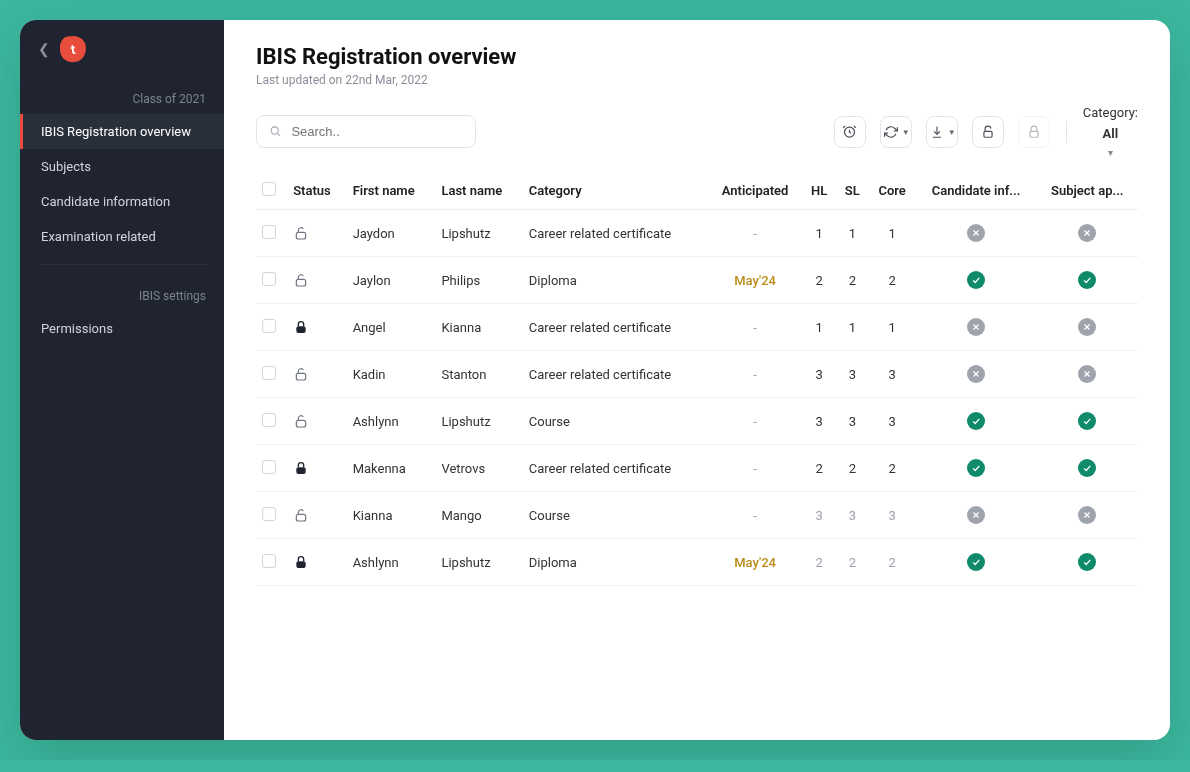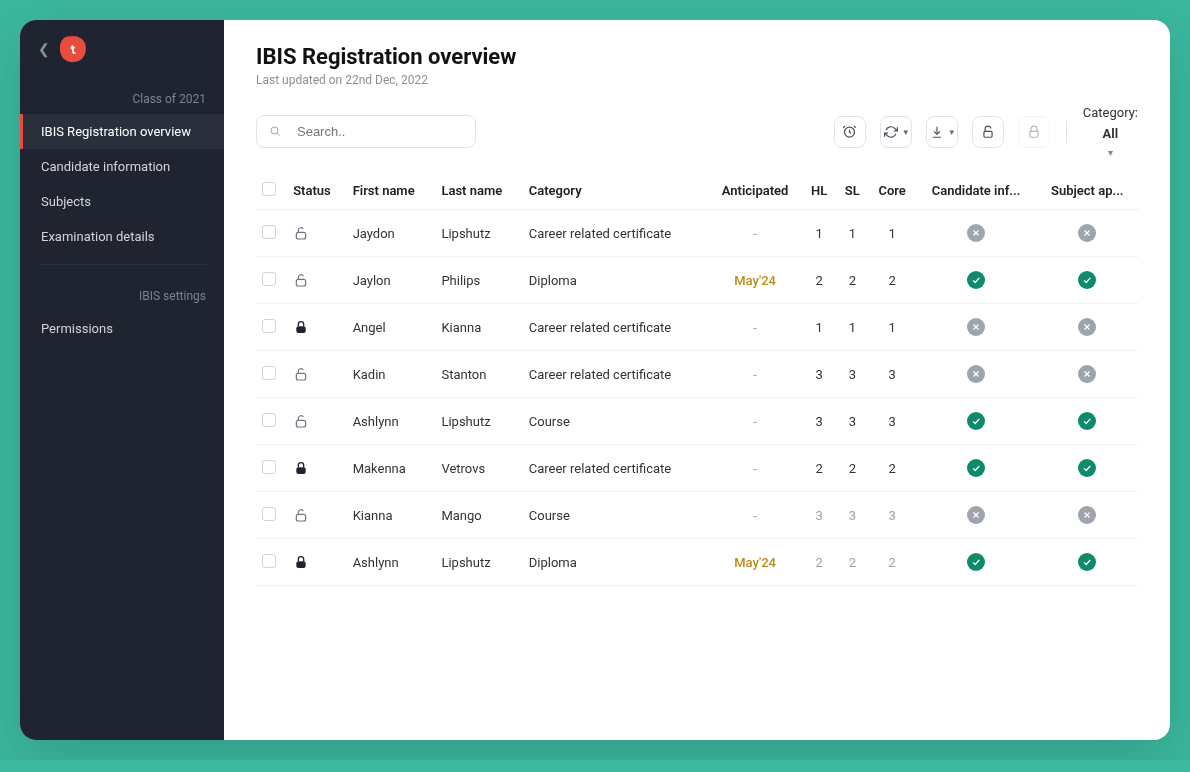--- a/index.html
+++ b/index.html
@@ -11,21 +11,21 @@
 .logo { width: 26px; height: 26px; background: #e84c3d; border-radius: 40% 55% 50% 50% / 50% 50% 60% 50%; display:flex;align-items:center;justify-content:center;color:#fff;font-weight:700;font-size:13px;transform:rotate(-8deg);}
 .sidebar-section-label { font-size: 12px; color: #7d8290; padding: 14px 18px 8px; text-align: right; }
 .sidebar-item { font-size: 13px; color: #d1d4da; padding: 10px 18px; cursor: pointer; border-left:3px solid transparent;}
 .sidebar-item.active { background: #2a2f3c; border-left: 3px solid #e84c3d; color: #fff; }
 .sidebar-sep { height:1px; background:#2b3040; margin:10px 18px;}
 .main { flex:1; display:flex; flex-direction:column; overflow:hidden;}
 .header { padding: 24px 32px 4px; }
 .page-title { font-size: 22px; font-weight: 700; color:#111; }
 .last-updated { font-size: 12px; color:#8a8f99; margin-top:4px;}
 .toolbar { display:flex; align-items:center; padding: 14px 32px; gap:14px;}
-.search-box { display:flex; align-items:flex-start; gap:16px; border:1px solid #e2e4e9; border-radius:8px; padding:8px 12px; width:220px;}
+.search-box { display:flex; align-items:flex-start; gap:10px; border:1px solid #e2e4e9; border-radius:8px; padding:8px 12px; width:220px;}
 .search-box input { border:none; outline:none; font-size:13px; color:#555; width:100%; background:transparent;}
 .toolbar-spacer { flex:1; }
 .tool-btn { width:32px; height:32px; border:1px solid #e2e4e9; border-radius:8px; display:flex;align-items:center;justify-content:center;color:#4b4f58;cursor:pointer;background:#fff;}
 .tool-btn.caret::after { content:"▾"; font-size:9px; margin-left:6px; color:#666;}
 .tool-divider { width:1px; height:22px; background:#e2e4e9; margin:0 2px;}
 .category-filter { font-size:13px; color:#333; display:flex;align-items:center;gap:6px;cursor:pointer;flex-direction:column;}
 .category-filter .chev { font-size:10px; color:#888;}
 .table-wrap { flex:1; overflow:auto; padding: 0 32px 4px;}
 table { width:100%; border-collapse:collapse; font-size:13px; color:#333;}
 th { text-align:left; font-weight:600; color:#222; padding:10px 6px; border-bottom:1px solid #eceef2; white-space:nowrap;}
@@ -45,35 +45,35 @@
 
 <div class="app-window">
   <aside class="sidebar">
     <div class="sidebar-top">
       <span class="back-chevron">❮</span>
       <span class="logo">t</span>
     </div>
     <div class="sidebar-section-label">Class of 2021</div>
     <div id="sidebar-items">
         <div class="sidebar-item active">IBIS Registration overview</div>
+        <div class="sidebar-item">Subjects</div>
         <div class="sidebar-item">Candidate information</div>
-        <div class="sidebar-item">Subjects</div>
-        <div class="sidebar-item">Examination details</div>
+        <div class="sidebar-item">Examination related</div>
       </div>
     <div class="sidebar-sep"></div>
     <div class="sidebar-section-label">IBIS settings</div>
     <div id="sidebar-items2">
         <div class="sidebar-item">Permissions</div>
       </div>
   </aside>
 
   <main class="main">
     <div class="header">
       <h1 class="page-title">IBIS Registration overview</h1>
-      <div class="last-updated">Last updated on 22nd Dec, 2022</div>
+      <div class="last-updated">Last updated on 22nd Mar, 2022</div>
     </div>
     <div class="toolbar">
       <div class="search-box">
         <svg width="14" height="14" viewBox="0 0 24 24" fill="none" stroke="#9ca1ab" stroke-width="2">
             <circle cx="11" cy="11" r="7"></circle>
             <line x1="21" y1="21" x2="16.65" y2="16.65"></line>
           </svg>
         <input type="text" placeholder="Search.." style="">
       </div>
       <div class="toolbar-spacer"></div>

